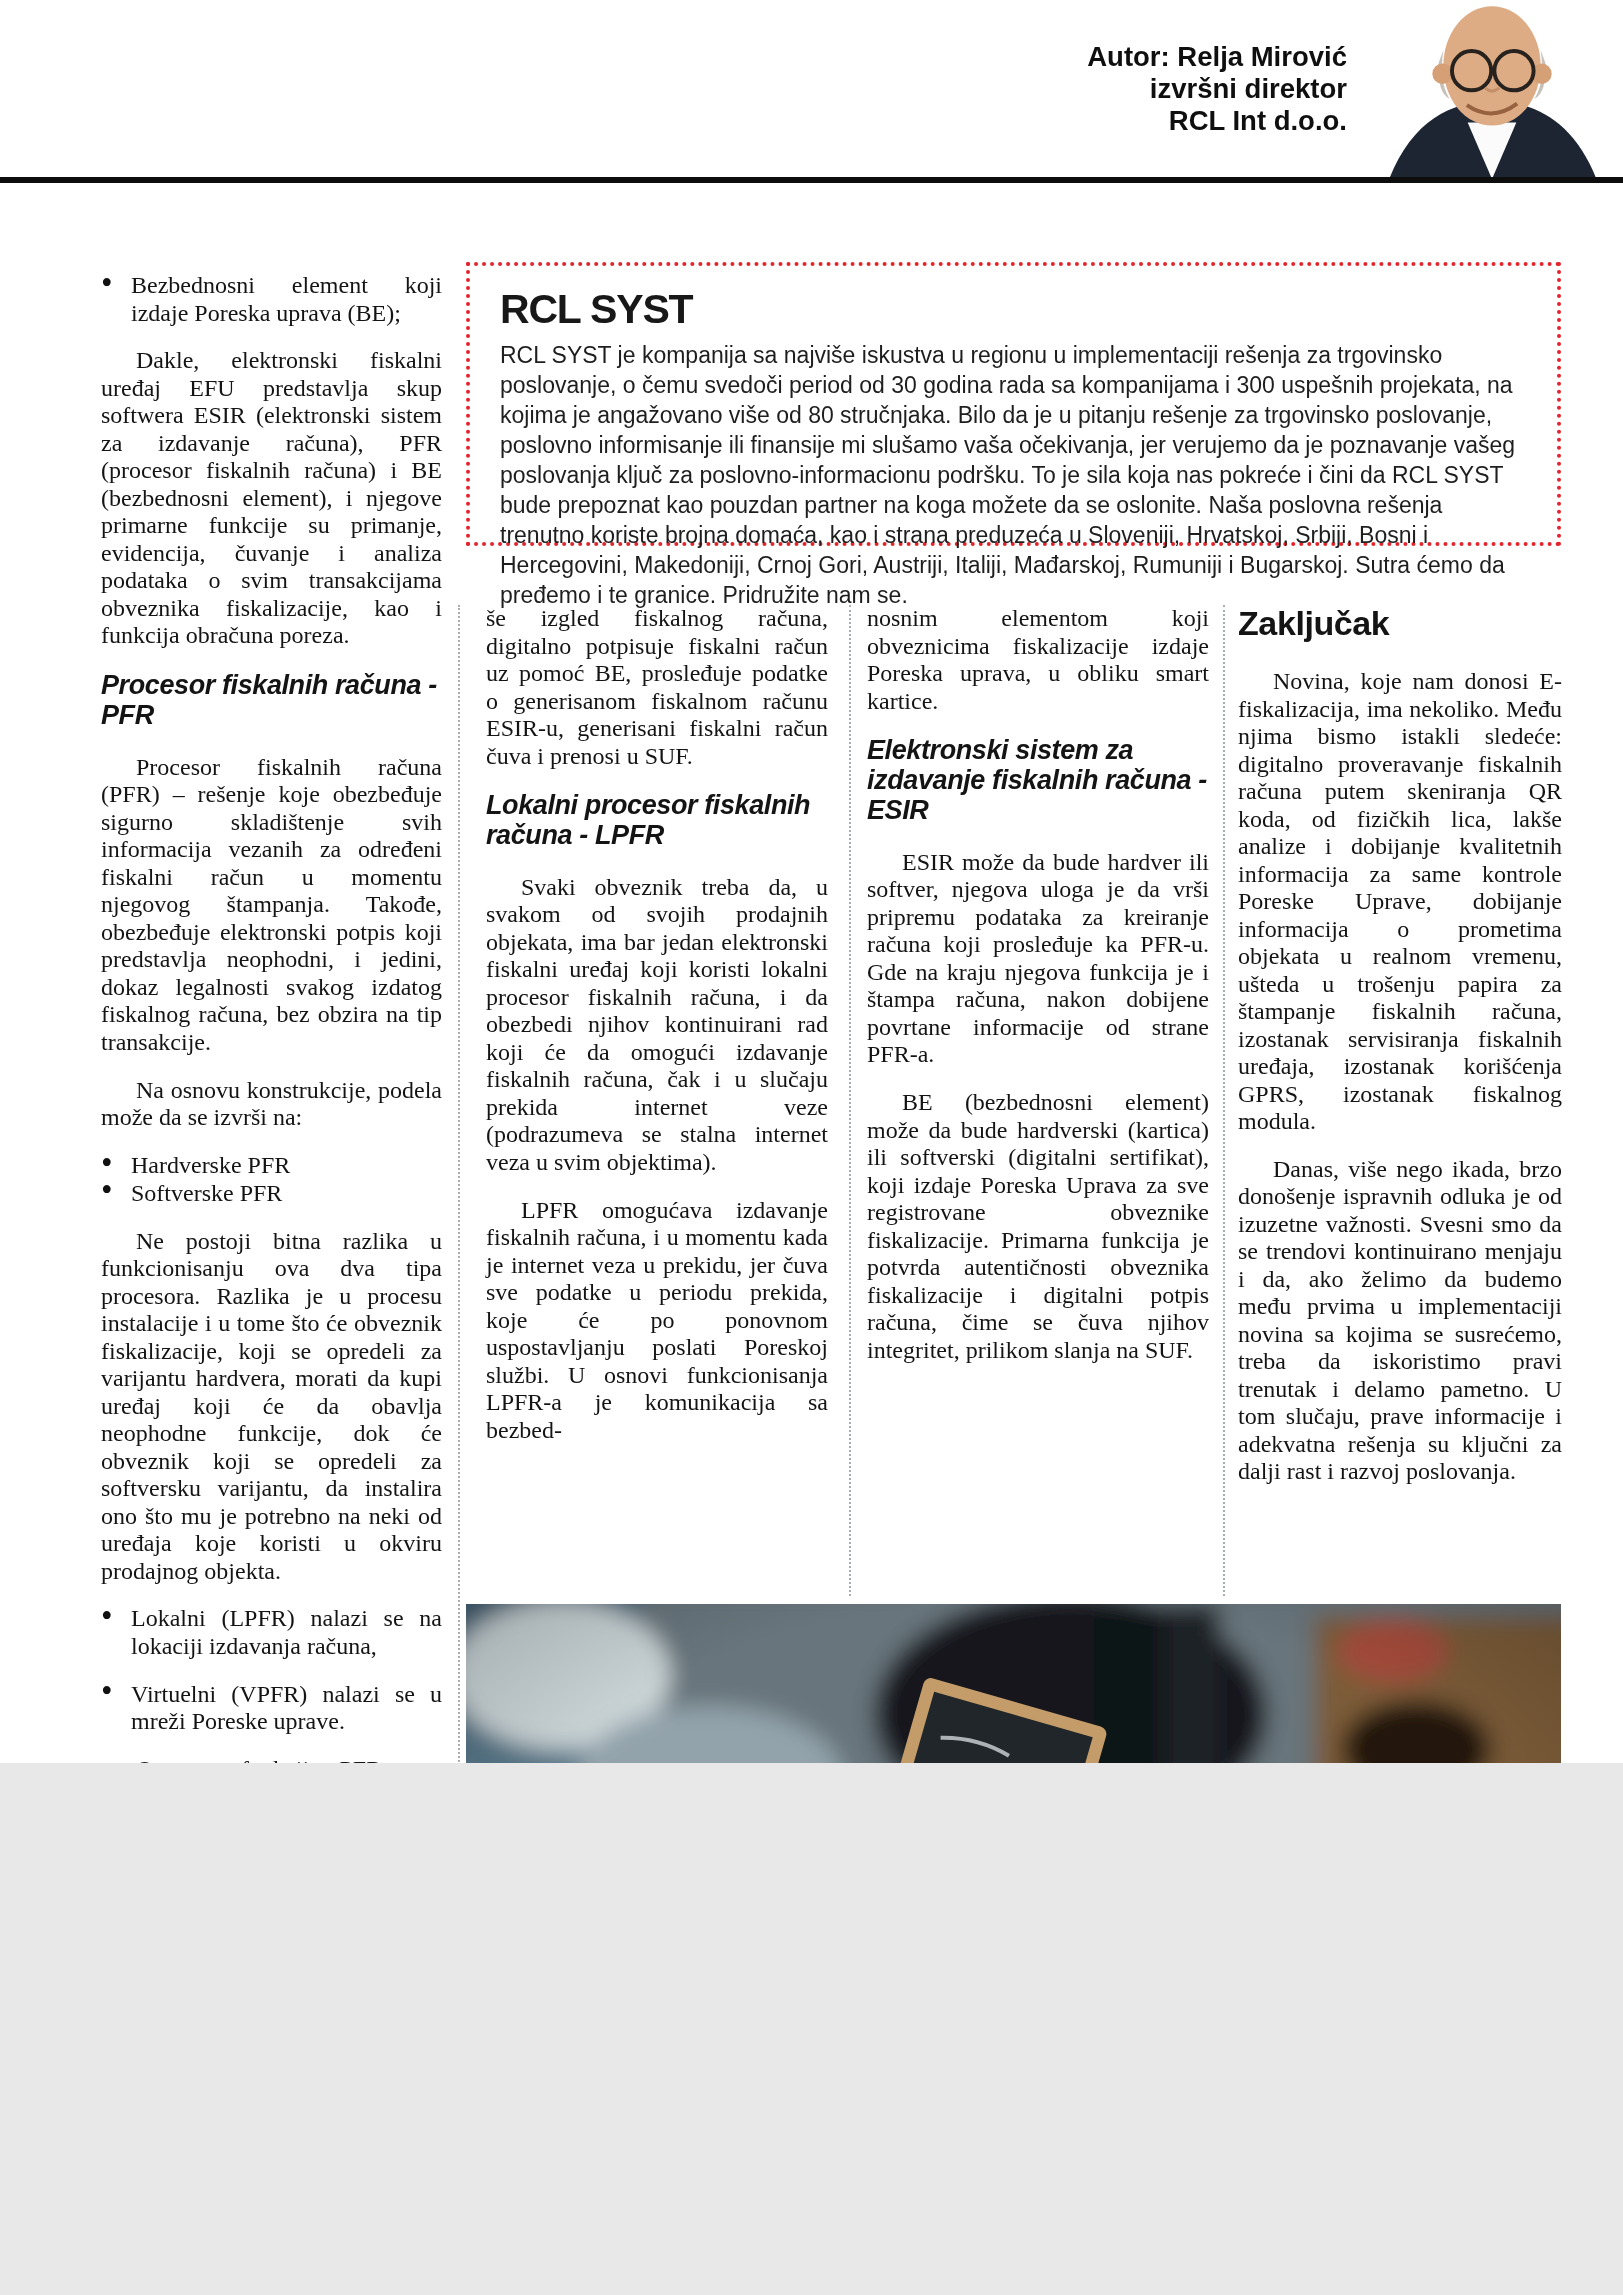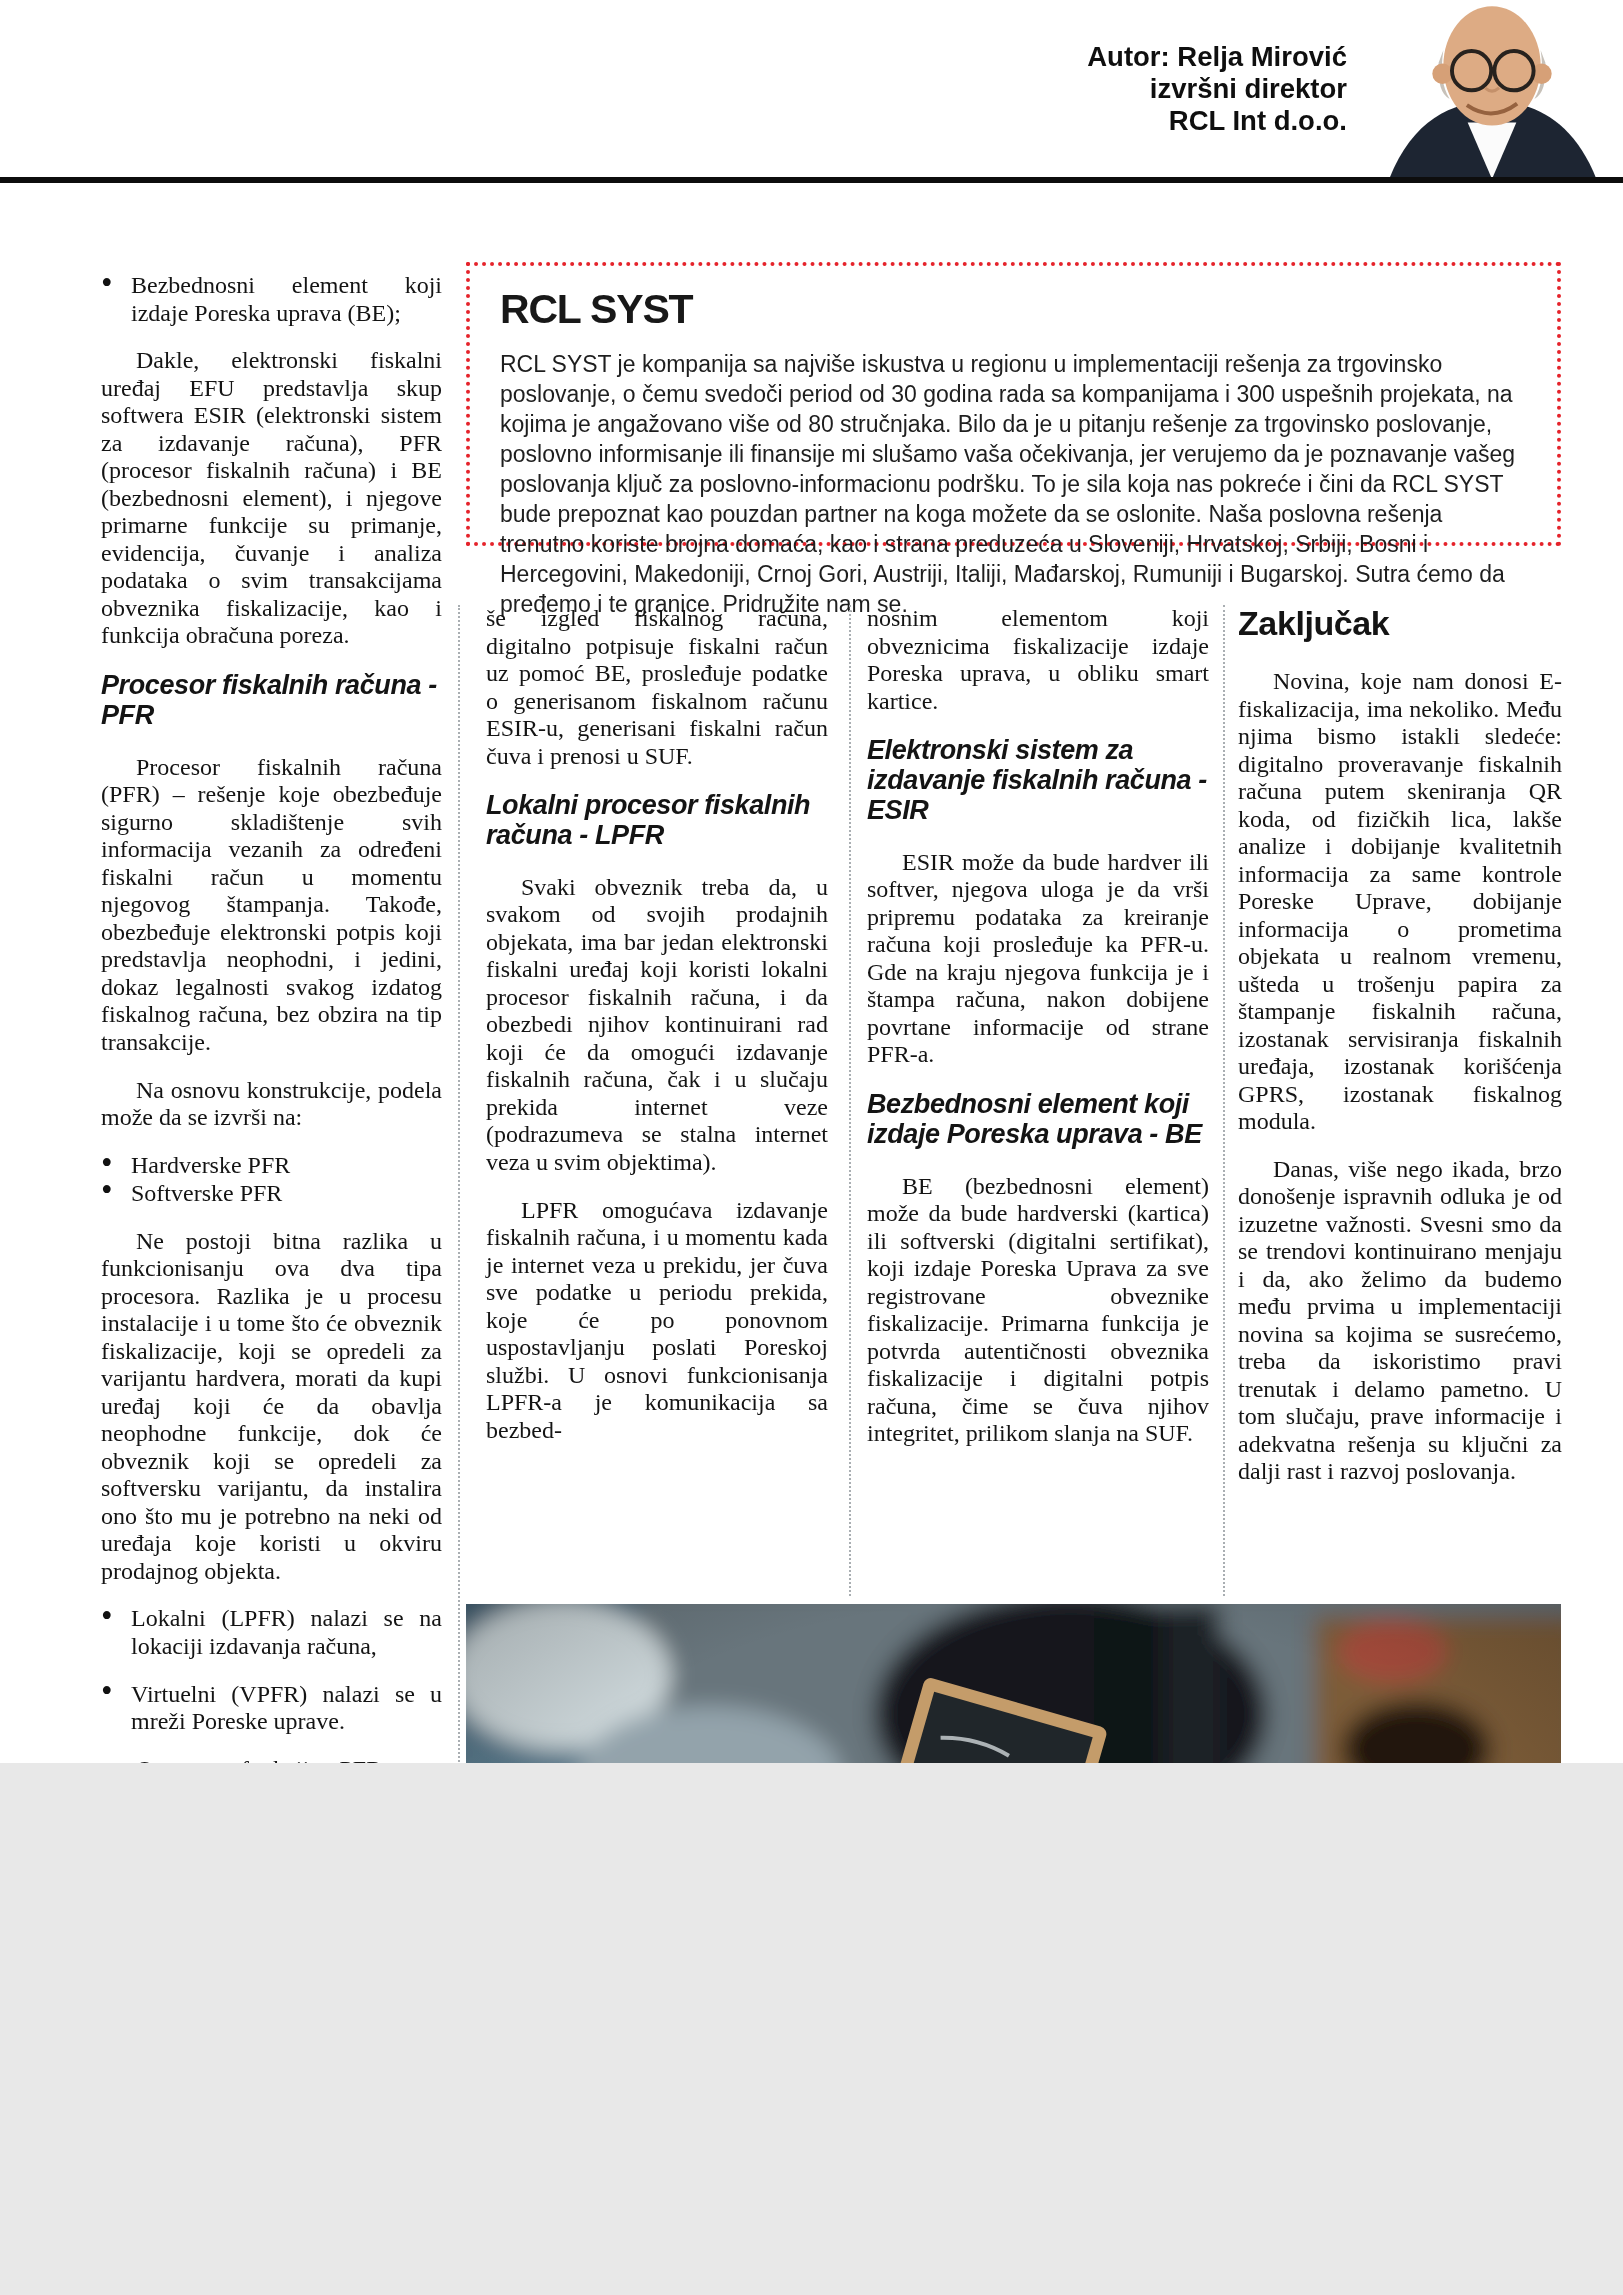--- a/index.html
+++ b/index.html
@@ -9,21 +9,21 @@
   
   .author-block { position:absolute; top:41px; right:276px; text-align:right;
                   font-family:"Liberation Sans",sans-serif; font-weight:700;
                   font-size:27.5px; line-height:32px; color:#0f0f0f; }
   .portrait { position:absolute; top:0; right:6.3px; width:250px; height:179px; }
   .header-rule { position:absolute; top:177px; left:0; width:1623px; height:5.5px; background:#0d0d0d; }
 
   
   .info-box { position:absolute; left:466px; top:262px; width:1095px; height:284px;
               border:4.7px dotted #e5232b; box-sizing:border-box; padding:20.4px 30px 0 30px; background:#fff; }
-  .info-box .ib-title { margin:0 0 16px 0; font-family:"Liberation Sans",sans-serif;
+  .info-box .ib-title { margin:0 0 7px 0; font-family:"Liberation Sans",sans-serif;
               font-size:41px; font-weight:800; letter-spacing:-1.2px; color:#181818; }
   .info-box .ib-body { margin:0; font-family:"Liberation Sans",sans-serif;
               font-size:23px; line-height:30px; color:#1e1e1e; text-align:left; }
 
   
   .col { position:absolute; text-align:justify; font-size:24px; line-height:27.5px; color:#141414; }
   .col1 { left:101px;  top:272px; width:341px; }
   .col2 { left:486px;  top:605px; width:342px; }
   .col3 { left:867px; top:605px; width:342px; }
   .col4 { left:1238px; top:605px; width:324px; }
@@ -116,21 +116,20 @@
     <p class="para cont">še izgled fiskalnog računa, digitalno potpisuje fiskalni račun uz pomoć BE, prosleđuje podatke o generisanom fiskalnom računu ESIR-u, generisani fiskalni račun čuva i prenosi u SUF.</p>
     <h2>Lokalni procesor fiskalnih računa - LPFR</h2>
     <p class="para">Svaki obveznik treba da, u svakom od svojih prodajnih objekata, ima bar jedan elektronski fiskalni uređaj koji koristi lokalni procesor fiskalnih računa, i da obezbedi njihov kontinuirani rad koji će da omogući izdavanje fiskalnih računa, čak i u slučaju prekida internet veze (podrazumeva se stalna internet veza u svim objektima).</p>
     <p class="para">LPFR omogućava izdavanje fiskalnih računa, i u momentu kada je internet veza u prekidu, jer čuva sve podatke u periodu prekida, koje će po ponovnom uspostavljanju poslati Poreskoj službi. U osnovi funkcionisanja LPFR-a je komunikacija sa bezbed-</p>
   </div>
 
   <div class="col col3">
     <p class="para cont">nosnim elementom koji obveznicima fiskalizacije izdaje Poreska uprava, u obliku smart kartice.</p>
     <h2>Elektronski sistem za izdavanje fiskalnih računa - ESIR</h2>
     <p class="para">ESIR može da bude hardver ili softver, njegova uloga je da vrši pripremu podataka za kreiranje računa koji prosleđuje ka PFR-u. Gde na kraju njegova funkcija je i štampa računa, nakon dobijene povrtane informacije od strane PFR-a.</p>
-    <h2>Bezbednosni element koji izdaje Poreska uprava - BE</h2>
     <p class="para">BE (bezbednosni element) može da bude hardverski (kartica) ili softverski (digitalni sertifikat), koji izdaje Poreska Uprava za sve registrovane obveznike fiskalizacije. Primarna funkcija je potvrda autentičnosti obveznika fiskalizacije i digitalni potpis računa, čime se čuva njihov integritet, prilikom slanja na SUF.</p>
   </div>
 
   <div class="col col4">
     <h2 class="big">Zaključak</h2>
     <p class="para">Novina, koje nam donosi E-fiskalizacija, ima nekoliko. Među njima bismo istakli sledeće: digitalno proveravanje fiskalnih računa putem skeniranja QR koda, od fizičkih lica, lakše analize i dobijanje kvalitetnih informacija za same kontrole Poreske Uprave, dobijanje informacija o prometima objekata u realnom vremenu, ušteda u trošenju papira za štampanje fiskalnih računa, izostanak servisiranja fiskalnih uređaja, izostanak korišćenja GPRS, izostanak fiskalnog modula.</p>
     <p class="para">Danas, više nego ikada, brzo donošenje ispravnih odluka je od izuzetne važnosti. Svesni smo da se trendovi kontinuirano menjaju i da, ako želimo da budemo među prvima u implementaciji novina sa kojima se susrećemo, treba da iskoristimo pravi trenutak i delamo pametno. U tom slučaju, prave informacije i adekvatna rešenja su ključni za dalji rast i razvoj poslovanja.</p>
   </div>
 
   <div class="vsep vsep1"></div>

